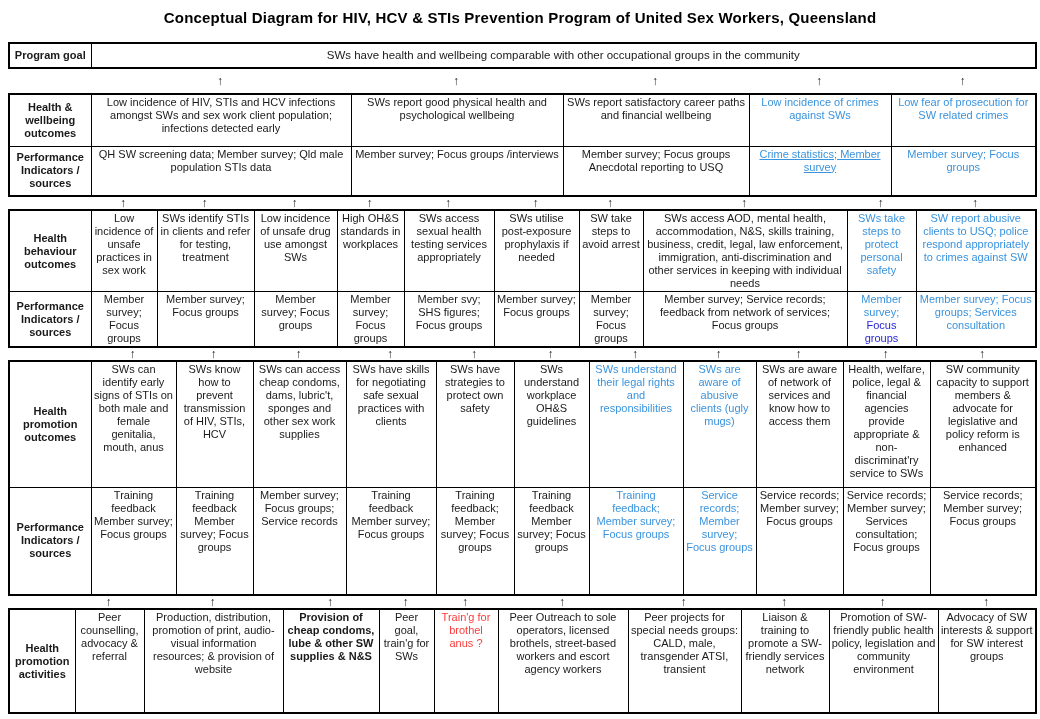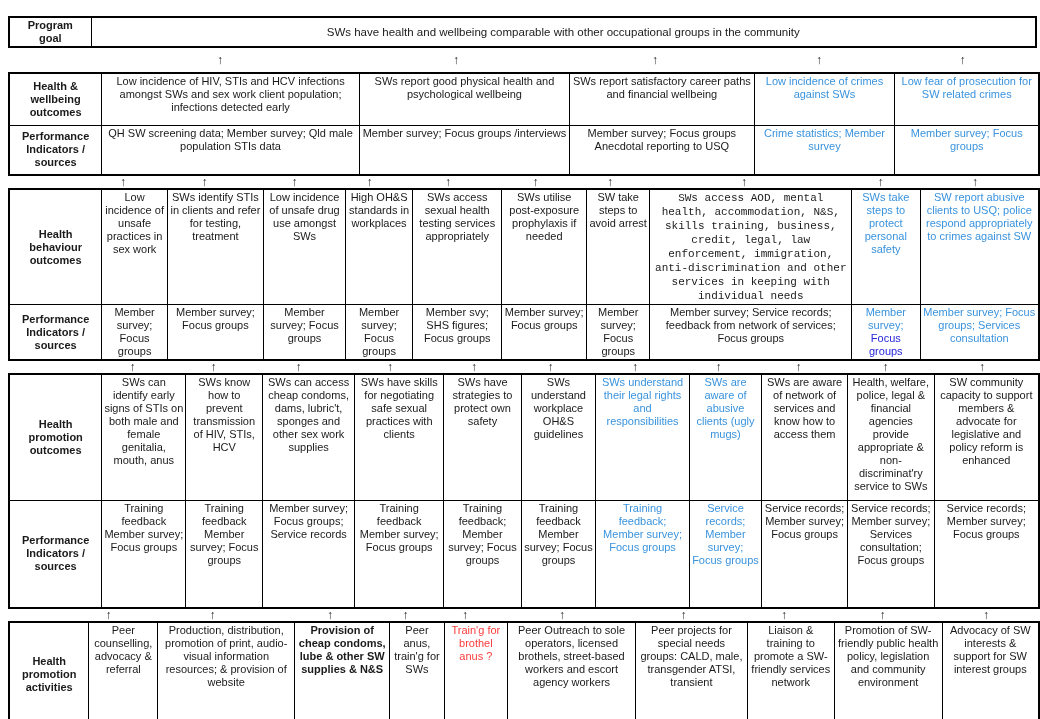--- a/index.html
+++ b/index.html
@@ -10,33 +10,34 @@
   .title{
     text-align:center;font-weight:bold;font-size:15px;padding-top:9px;color:#000;
     letter-spacing:.2px;
   }
   table{border-collapse:collapse;table-layout:fixed;margin-left:8px;}
   .tbl{border:2px solid #000;}
   .tbl td{
     border:1px solid #000;font-size:11px;line-height:13px;text-align:center;
     vertical-align:top;padding:1px 2px;overflow:hidden;word-wrap:break-word;
   }
-  .tbl td.lbl{font-weight:bold;vertical-align:middle;padding:1px 12px;}
+  .tbl td.lbl{font-weight:bold;vertical-align:middle;padding:1px 4px;}
   .goal-table{margin-top:16px;}
   .goal-table td{vertical-align:middle;}
   .goal-table td.goal-text{font-size:11.5px;}
   .arrowtbl td{
     text-align:center;vertical-align:middle;padding:0;border:none;
     font-size:12px;line-height:1;color:#222;
   }
 </style>
 </head>
 <body>
 
 <div class="page">
+  <div class="title">Conceptual Diagram for HIV, HCV &amp; STIs Prevention Program of United Sex Workers, Queensland</div>
 
   <table class="tbl goal-table">
     <colgroup>
         <col style="width:82px">
         <col style="width:945px">
       </colgroup>
     <tbody>
         <tr style="height:25px">
       <td class="lbl">Program goal</td>
       <td class="goal-text">SWs have health and wellbeing comparable with other occupational groups in the community</td>
@@ -81,21 +82,21 @@
             <td><span style="color: rgb(26, 26, 26);">SWs report good physical health and psychological wellbeing</span></td>
             <td><span style="color: rgb(26, 26, 26);">SWs report satisfactory career paths and financial wellbeing</span></td>
             <td><span style="color: rgb(58, 147, 221);">Low incidence of crimes against SWs</span></td>
             <td><span style="color: rgb(58, 147, 221);">Low fear of prosecution for SW related crimes</span></td>
           </tr>
           <tr style="height: 50px;">
             <td class="lbl">Performance Indicators / sources</td>
             <td><span style="color: rgb(26, 26, 26);">QH SW screening data; Member survey; Qld male population STIs data</span></td>
             <td><span style="color: rgb(26, 26, 26);">Member survey; Focus groups /interviews</span></td>
             <td><span style="color: rgb(26, 26, 26);">Member survey; Focus groups Anecdotal reporting to USQ</span></td>
-            <td><span style="color: rgb(58, 147, 221);">Crime statistics; Member survey</span></td>
+            <td><span style="color: rgb(58, 147, 221); text-decoration: underline;">Crime statistics; Member survey</span></td>
             <td><span style="color: rgb(58, 147, 221);">Member survey; Focus groups</span></td>
           </tr>
         </tbody>
       </table>
       <table class="arrowtbl">
         <colgroup>
           <col style="width: 82px;">
           <col style="width: 66px;">
           <col style="width: 97px;">
           <col style="width: 83px;">
@@ -140,21 +141,21 @@
         <tbody>
           <tr style="height: 75px;">
             <td class="lbl">Health behaviour outcomes</td>
             <td><span style="color: rgb(26, 26, 26);">Low incidence of unsafe practices in sex work</span></td>
             <td><span style="color: rgb(26, 26, 26);">SWs identify STIs in clients and refer for testing, treatment</span></td>
             <td><span style="color: rgb(26, 26, 26); margin-top: 17px;">Low incidence of unsafe drug use amongst SWs</span></td>
             <td><span style="color: rgb(26, 26, 26);">High OH&amp;S standards in workplaces</span></td>
             <td><span style="color: rgb(26, 26, 26);">SWs access sexual health testing services appropriately</span></td>
             <td><span style="color: rgb(26, 26, 26);">SWs utilise post-exposure prophylaxis if needed</span></td>
             <td><span style="color: rgb(26, 26, 26);">SW take steps to avoid arrest</span></td>
-            <td><span style="color: rgb(26, 26, 26); font-family: Liberation Mono, monospace;">SWs access AOD,  mental health, accommodation, N&amp;S, skills training, business, credit, legal, law enforcement, immigration, anti-discrimination and other services in keeping with individual needs</span></td>
+            <td><span style="color: rgb(26, 26, 26);">SWs access AOD,  mental health, accommodation, N&amp;S, skills training, business, credit, legal, law enforcement, immigration, anti-discrimination and other services in keeping with individual needs</span></td>
             <td><span style="color: rgb(58, 147, 221);">SWs take steps to protect personal safety</span></td>
             <td><span style="color: rgb(58, 147, 221);">SW report abusive clients to USQ; police respond appropriately to crimes against SW</span></td>
           </tr>
           <tr style="height: 55px;">
             <td class="lbl">Performance Indicators / sources</td>
             <td><span style="color: rgb(26, 26, 26);">Member survey; Focus groups</span></td>
             <td><span style="color: rgb(26, 26, 26);">Member survey; Focus groups</span></td>
             <td><span style="color: rgb(26, 26, 26);">Member survey; Focus groups</span></td>
             <td><span style="color: rgb(26, 26, 26);">Member survey; Focus groups</span></td>
             <td><span style="color: rgb(26, 26, 26);">Member svy; SHS figures; Focus groups</span></td>
@@ -287,21 +288,21 @@
           <col style="width: 88px;">
           <col style="width: 109px;">
           <col style="width: 98px;">
         </colgroup>
         <tbody>
           <tr style="height: 104px;">
             <td class="lbl">Health promotion activities</td>
             <td><span style="color: rgb(26, 26, 26);">Peer counselling, advocacy &amp; referral</span></td>
             <td><span style="color: rgb(26, 26, 26);">Production, distribution, promotion of print, audio-visual information resources; &amp; provision of website</span></td>
             <td><span style="color: rgb(26, 26, 26); font-weight: bold;">Provision of cheap condoms, lube &amp; other SW supplies &amp; N&amp;S</span></td>
-            <td><span style="color: rgb(26, 26, 26);">Peer anus, train'g for SWs</span></td>
+            <td><span style="color: rgb(26, 26, 26);">Peer goal, train'g for SWs</span></td>
             <td><span style="color: rgb(251, 60, 60);">Train'g for brothel anus ?</span></td>
             <td><span style="color: rgb(26, 26, 26);">Peer Outreach to sole operators, licensed brothels, street-based workers and escort agency workers</span></td>
             <td><span style="color: rgb(26, 26, 26);">Peer projects for special needs groups: CALD, male, transgender ATSI, transient</span></td>
             <td><span style="color: rgb(26, 26, 26);">Liaison &amp; training to promote a SW-friendly services network</span></td>
             <td><span style="color: rgb(26, 26, 26);">Promotion of SW-friendly public health policy, legislation and community environment</span></td>
             <td><span style="color: rgb(26, 26, 26); text-align: center;">Advocacy of SW interests &amp; support for SW interest groups</span></td>
           </tr>
         </tbody>
       </table>
     </div>

